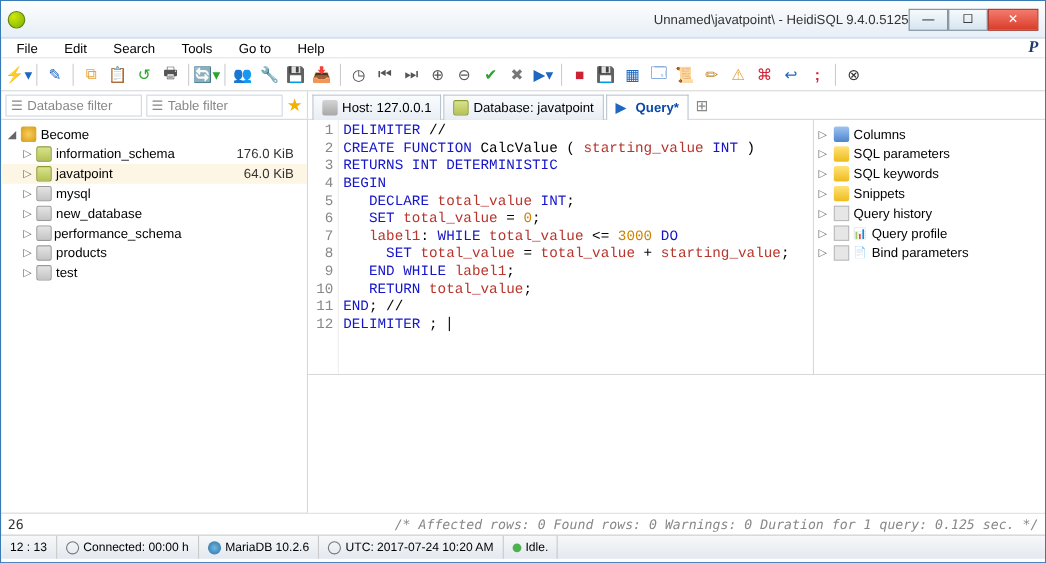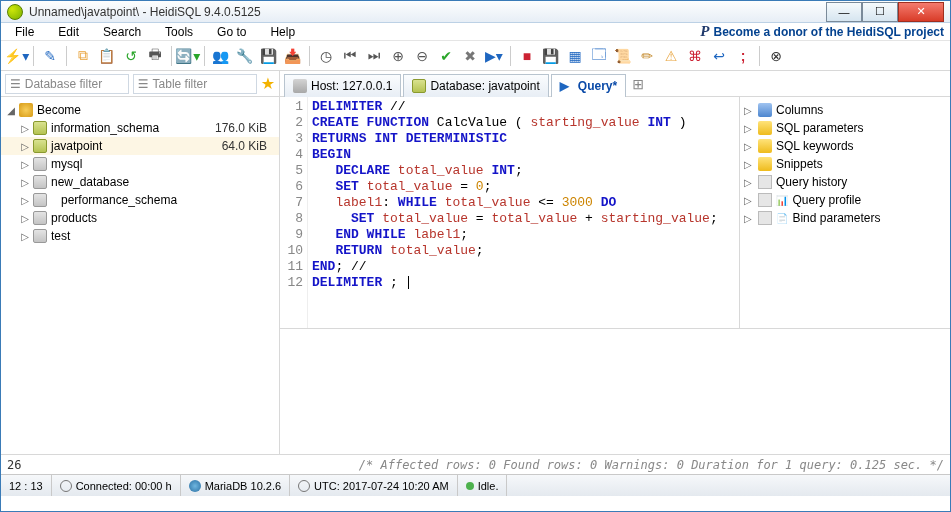--- a/index.html
+++ b/index.html
@@ -1,17 +1,17 @@
 <!DOCTYPE html>
 <html><head>
 <meta charset="utf-8">
 <style>
   * { box-sizing: border-box; margin: 0; padding: 0; }
   body { font-family: "Segoe UI", Tahoma, sans-serif; font-size: 12px; background: #fff; color: #000; overflow: hidden; width: 951px; height: 512px; border: 1px solid #3a7bb7; }
-  .titlebar { height: 22px; background: linear-gradient(#fdfefe,#e7eef6); display:flex; align-items:center; padding: 0 6px; border-bottom:1px solid #bcd1e5;}
+  .titlebar { height: 34px; background: linear-gradient(#fdfefe,#e7eef6); display:flex; align-items:center; padding: 0 6px; border-bottom:1px solid #bcd1e5;text-align:right;}
   .titlebar .app-icon { width:16px; height:16px; background: radial-gradient(circle at 30% 30%, #cfe80a, #7bb000); border-radius:50%; margin-right:6px; border:1px solid #5a8000;}
   .titlebar .title-text { flex:1; color:#333; }
   .winbtns { display:flex; gap:0; }
   .winbtn { width:36px; height:20px; border:1px solid #7a8a99; background:linear-gradient(#f6fafc,#d6e5f0); display:flex; align-items:center; justify-content:center; font-size:11px;}
   .winbtn.close { background:linear-gradient(#f47b6e,#d93c28); color:#fff; border-color:#a02e1f; width:46px;}
   .menubar { height:18px; display:flex; align-items:center; padding: 0 6px; gap:8px; border-bottom:1px solid #e5e5e5;}
   .menubar .mitem { padding:2px 8px; cursor:default;}
   .menubar .spacer { flex:1;}
   .donor { color:#04428f; font-weight:bold; display:flex; align-items:center; gap:4px;}
   .donor .pp { font-family:Georgia,serif; font-style:italic; font-weight:bold; font-size:15px; color:#203a6c;}
@@ -34,21 +34,21 @@
   .trow .size { margin-left:auto; color:#333; padding-right:8px;}
   .trow.sel { background:#fdf6e4;}
   .dbicon.cyl { background:linear-gradient(#d9e28f,#b5c352); border:1px solid #8a9a2f; border-radius:2px;}
   .dbicon.cylg { background:linear-gradient(#e4e4e4,#c4c4c4); border:1px solid #999; border-radius:2px;}
   .dbicon.srv { background:radial-gradient(circle,#f8ce5a,#d69a16); border-radius:2px;}
   .editor-pane { flex:1; display:flex; flex-direction:column;}
   .editor-row { flex:0 0 232px; display:flex; border-bottom:1px solid #d8d8d8;}
   .code-area { flex:1; border-right:1px solid #d8d8d8; display:flex; font-family:Consolas,"Courier New",monospace; font-size:13px; line-height:16px;}
   .gutter { width:28px; text-align:right; color:#888; padding:2px 4px 2px 0; background:#fff; border-right:1px solid #eee;}
   .code { flex:1; padding:2px 4px; white-space:pre;}
-  .kw { color:#1414c8; font-weight:bold;}
+  .kw { color:#1414c8; font-weight:normal;}
   .fn { color:#000;}
   .num { color:#cc8400;}
   .ident { color:#b7352c;}
   .helpers { width:210px; padding:4px;}
   .hrow { display:flex; align-items:center; height:18px; gap:4px;}
   .hrow .exp { width:10px; color:#666; font-size:10px;}
   .hrow .hicon { width:14px; height:14px; display:inline-block;}
   .yel { background:linear-gradient(#ffe37a,#eebb1c); border-radius:2px;}
   .blu { background:linear-gradient(#9fc3f0,#4d86cf); border-radius:2px;}
   .gry { background:#e6e6e6; border:1px solid #bbb;}
@@ -79,21 +79,20 @@
 <div class="menubar">
   <span class="mitem">File</span>
   <span class="mitem">Edit</span>
   <span class="mitem">Search</span>
   <span class="mitem">Tools</span>
   <span class="mitem">Go to</span>
   <span class="mitem">Help</span>
   <span class="spacer"></span>
   <span class="donor">
     <span class="pp">P</span>
-    <span>Become a donor of the HeidiSQL project</span>
   </span>
 </div>
 
 <div class="toolbar">
   <span class="tbtn" style="color:#1e66c0">⚡▾</span>
   <span class="tsep"></span>
   <span class="tbtn" style="color:#1e66c0">✎</span>
   <span class="tsep"></span>
   <span class="tbtn" style="color:#e8a33c">⧉</span>
   <span class="tbtn" style="color:#c47a1c">📋</span>
@@ -185,21 +184,21 @@
           <span style="margin-left:2px">mysql</span>
         </div>
         <div class="trow" style="padding-left: 18px;">
           <span class="expander">▷</span>
           <span class="dbicon cylg"></span>
           <span style="margin-left:2px">new_database</span>
         </div>
         <div class="trow" style="padding-left: 18px;">
           <span class="expander">▷</span>
           <span class="dbicon cylg"></span>
-          <span style="margin-left:12px">performance_schema</span>
+          <span style="margin-left:0">performance_schema</span>
         </div>
         <div class="trow" style="padding-left: 18px;">
           <span class="expander">▷</span>
           <span class="dbicon cylg"></span>
           <span style="margin-left:2px">products</span>
         </div>
         <div class="trow" style="padding-left: 18px;">
           <span class="expander">▷</span>
           <span class="dbicon cylg"></span>
           <span style="margin-left:2px">test</span>

